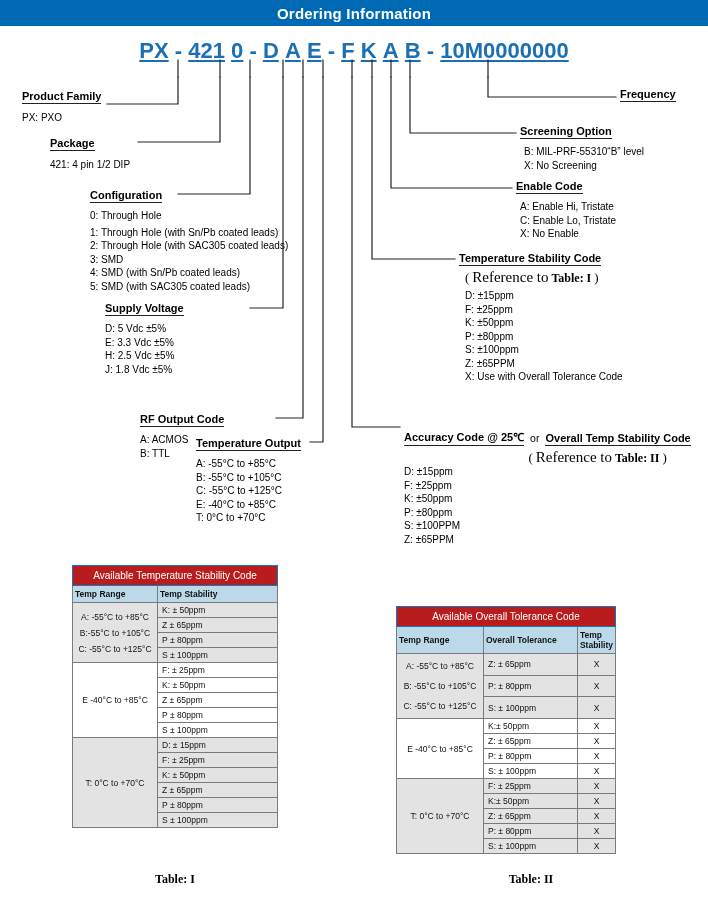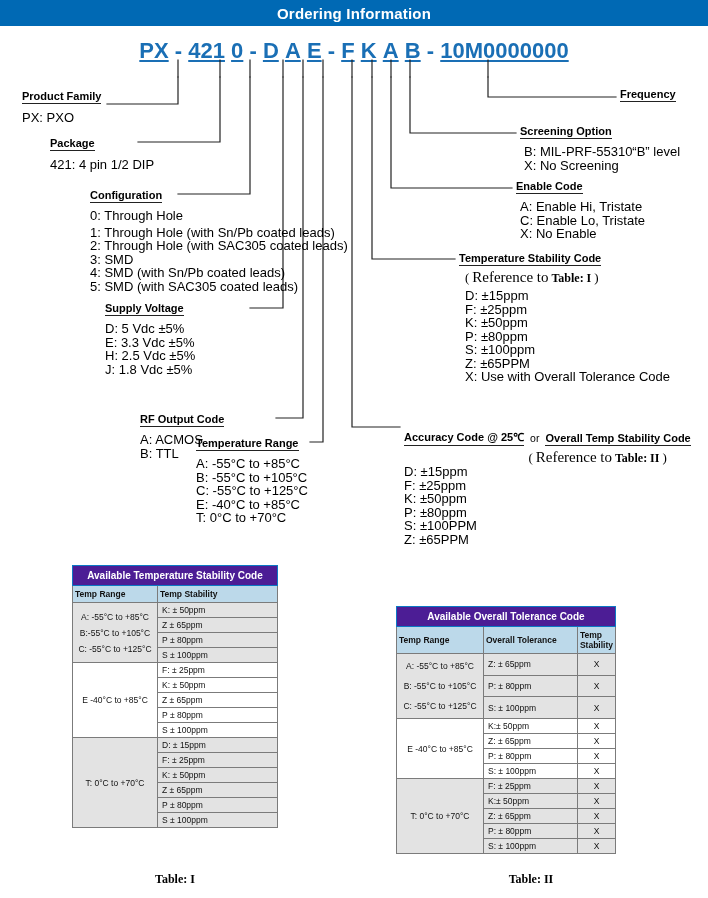--- a/index.html
+++ b/index.html
@@ -35,41 +35,41 @@
     pointer-events:none;
   }
   
   .callout{ position:absolute; }
   .chead{
     font-size:11px;font-weight:bold;
     border-bottom:1.3px solid #222;
     display:inline-block;padding-bottom:1px;
     white-space:nowrap;
   }
-  .cline{ font-size:13px; line-height:13.5px; white-space:nowrap; }
+  .cline{ font-size:10px; line-height:13.5px; white-space:nowrap; }
   .cnote{ font-size:10.5px; white-space:nowrap; margin:3px 0 3px 0;}
   .cnote b{ font-family:"Liberation Serif",serif; font-size:12px; }
   .cnote .paren{ font-family:"Liberation Serif",serif; font-size:13px; }
   .cnote .ref{ font-family:"Liberation Serif",serif; font-size:15px; }
   .orword{ font-size:10.5px;font-weight:normal; }
   
   .tbl{
     position:absolute;
     border-collapse:collapse;
     font-size:8.5px;
     background:#fff;
   }
   .tbl td,.tbl th{
     border:1px solid #7b7b7b;
     padding:2px 4px;
     font-weight:normal;
     color:#111;
   }
   .tbl .tcap{
-    background:#4c1d95;color:#fff;font-weight:bold;
+    background:#b91c1c;color:#fff;font-weight:normal;
     text-align:center;font-size:10px;padding:4px 2px;
     border:1px solid #0d78c4;
   }
   .tbl .thead{
     background:#bcd9ea;font-weight:bold;text-align:left;font-size:8.5px;
     padding:3px 2px;
   }
   .tbl .shaded{ background:#e3e3e3; }
   .tbl .ctr{ text-align:center; }
   .tbl .rng{ text-align:center; }
@@ -161,21 +161,21 @@
 
 <div class="callout" style="left:140px;top:409px;">
   <div class="chead">RF Output Code</div>
   <div style="margin-top:6px;">
     <div class="cline">A: ACMOS</div>
     <div class="cline">B: TTL</div>
   </div>
 </div>
 
 <div class="callout" style="left:196px;top:433px;">
-  <div class="chead">Temperature Range</div>
+  <div class="chead">Temperature Output</div>
   <div style="margin-top:6px;">
     <div class="cline">A: -55°C to +85°C</div>
     <div class="cline">B: -55°C to +105°C</div>
     <div class="cline">C: -55°C to +125°C</div>
     <div class="cline">E: -40°C to +85°C</div>
     <div class="cline">T: 0°C to +70°C</div>
   </div>
 </div>
 
 <div class="callout" style="left:620px;top:84px;">

